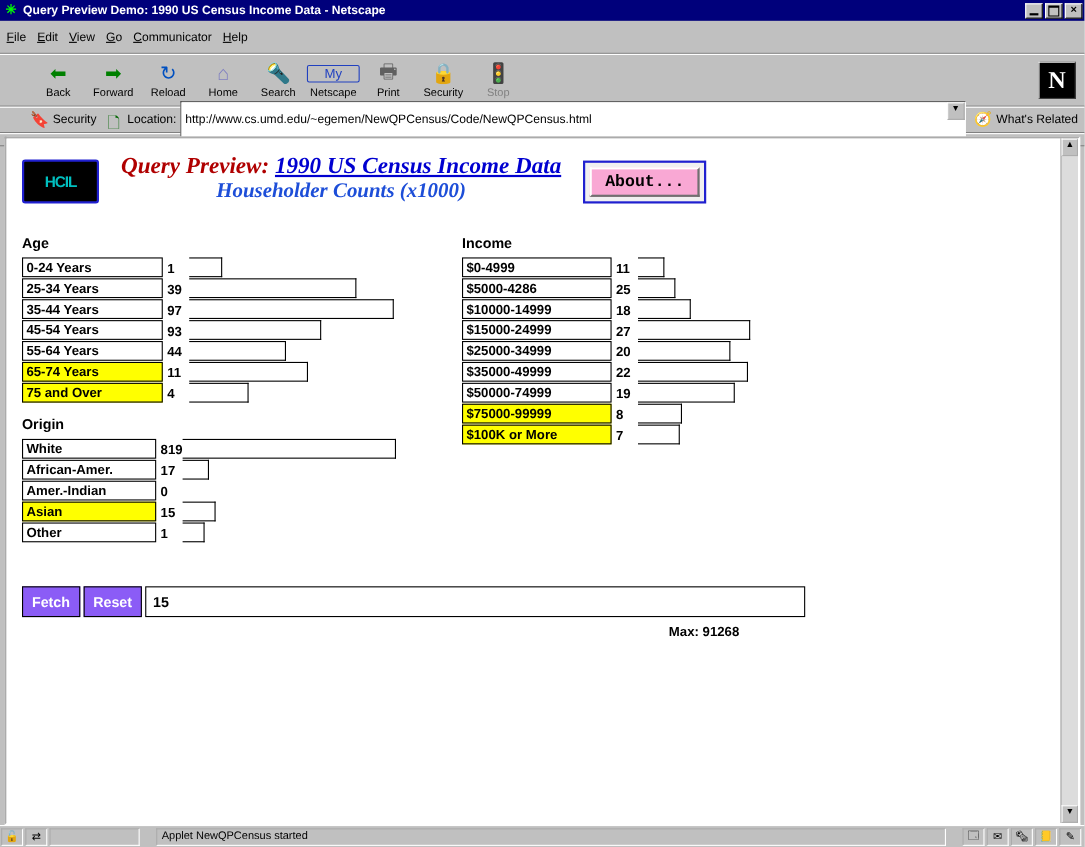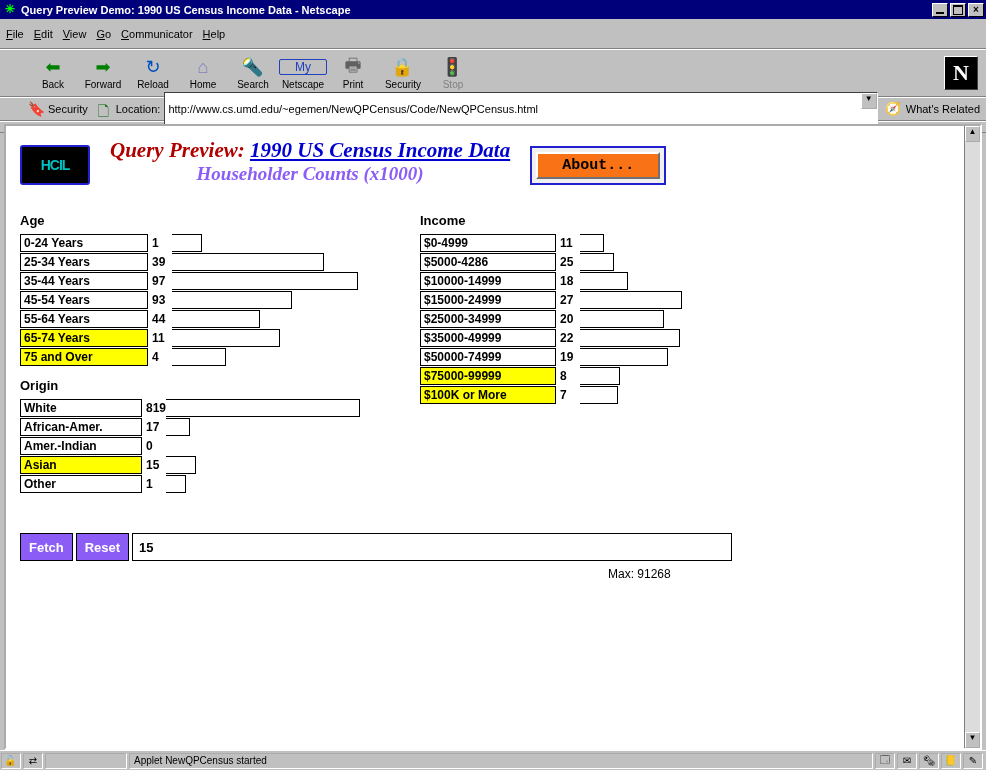--- a/index.html
+++ b/index.html
@@ -150,42 +150,42 @@
     display:flex; align-items:center; justify-content:center;
     color:#00bfbf; font-weight:bold; font-size:14px; letter-spacing:-1px;
   }
   .headline { font-family: "Times New Roman", serif; font-style: italic; }
   .headline .l1 {
     font-size: 21px; font-weight: bold;
     color: #b00000;
   }
   .headline .l1 a { color: #0000d0; text-decoration: underline; }
   .headline .l2 {
-    font-size: 19px; font-weight: bold; color: #8b5cf6;
+    font-size: 19px; font-weight: bold; color: #1d4ed8;
     text-align:center;
   }
   .about-btn {
     border: 2px solid #2020d0;
     padding: 4px;
     background:#f0f0f0;
     cursor:pointer;
   }
   .about-btn-inner {
     border-top:2px solid #fff; border-left:2px solid #fff;
     border-right:2px solid #707070; border-bottom:2px solid #707070;
-    padding: 3px 24px;
+    padding: 3px 12px;
     font-family: "Courier New", monospace; font-size:15px; font-weight:bold;
-    background:#f97316;
+    background:#f9a8d4;
   }
 
   
   .facets { display:flex; gap:60px; margin-top:28px;}
   .facet-col { }
   .facet-title { font-weight:bold; font-size:13px; margin-bottom:5px;}
-  .facet-row { display:flex; align-items:center; height:19px;}
+  .facet-row { display:flex; align-items:flex-end; height:19px;}
   .facet-label {
     width:128px; border:1px solid #000; padding:1px 3px; font-size:12px; font-weight:bold;
     background:#fff; cursor:pointer;
   }
   .facet-label.sel { background:#ffff00; }
   .facet-count { width:24px; padding:1px 4px; font-size:12px; font-weight:bold;}
   .facet-bar {
     height:18px; border:1px solid #000; border-left:none; background:#fff;
   }
   .facet-col.income .facet-label { width:136px;}
@@ -196,33 +196,33 @@
   .action-row { margin-top:40px; display:flex; align-items:stretch; height:28px;}
   .action-btn {
     background:#8b5cf6; color:#fff; font-weight:bold; font-size:13px;
     padding: 0 8px; display:flex; align-items:center; cursor:pointer;
     border:1px solid #000; margin-right:3px;
   }
   .action-bar {
     flex:0 0 600px; border:1px solid #000; background:#fff;
     display:flex; align-items:center; padding-left:6px; font-size:13px; font-weight:bold;
   }
-  .max-label { font-size:12px; font-weight:normal; margin-top:6px; margin-left:588px;}
+  .max-label { font-size:12px; font-weight:bold; margin-top:6px; margin-left:588px;}
 
   
   .statusbar {
     position:absolute; bottom:0; left:0; right:0;
     height:20px; background:#c0c0c0;
     border-top:1px solid #fff;
     display:flex; align-items:center;
   }
   .status-cell { height:16px; border:1px inset #fff; margin:0 1px; display:flex; align-items:center; padding:0 3px; font-size:10px;}
   .status-cell.ic { width:20px; justify-content:center;}
   .status-cell.prog { width:82px;}
-  .status-text { flex:1; height:16px; border:1px inset #fff; margin:0 1px; display:flex; align-items:center; padding-left:4px; font-size:10px;}
+  .status-text { flex:1; height:16px; border:1px inset #fff; margin:0 14px; display:flex; align-items:center; padding-left:4px; font-size:10px;}
   .tray { display:flex; margin-left:auto; margin-right:2px;}
   
   .arrow-green { color:#008000; font-size:18px;}
   .reload-ic { color:#0050c0;}
   .home-ic { color:#8080c0;}
   .search-ic { color:#c0a000;}
   .my-ic { font-size:12px; color:#2040c0; border:1px solid #2040c0; padding:0 15px; border-radius:2px;}
   .print-ic { color:#606060;}
   .sec-ic { color:#c0a000;}
   .stop-ic { color:#a0a0a0;}

